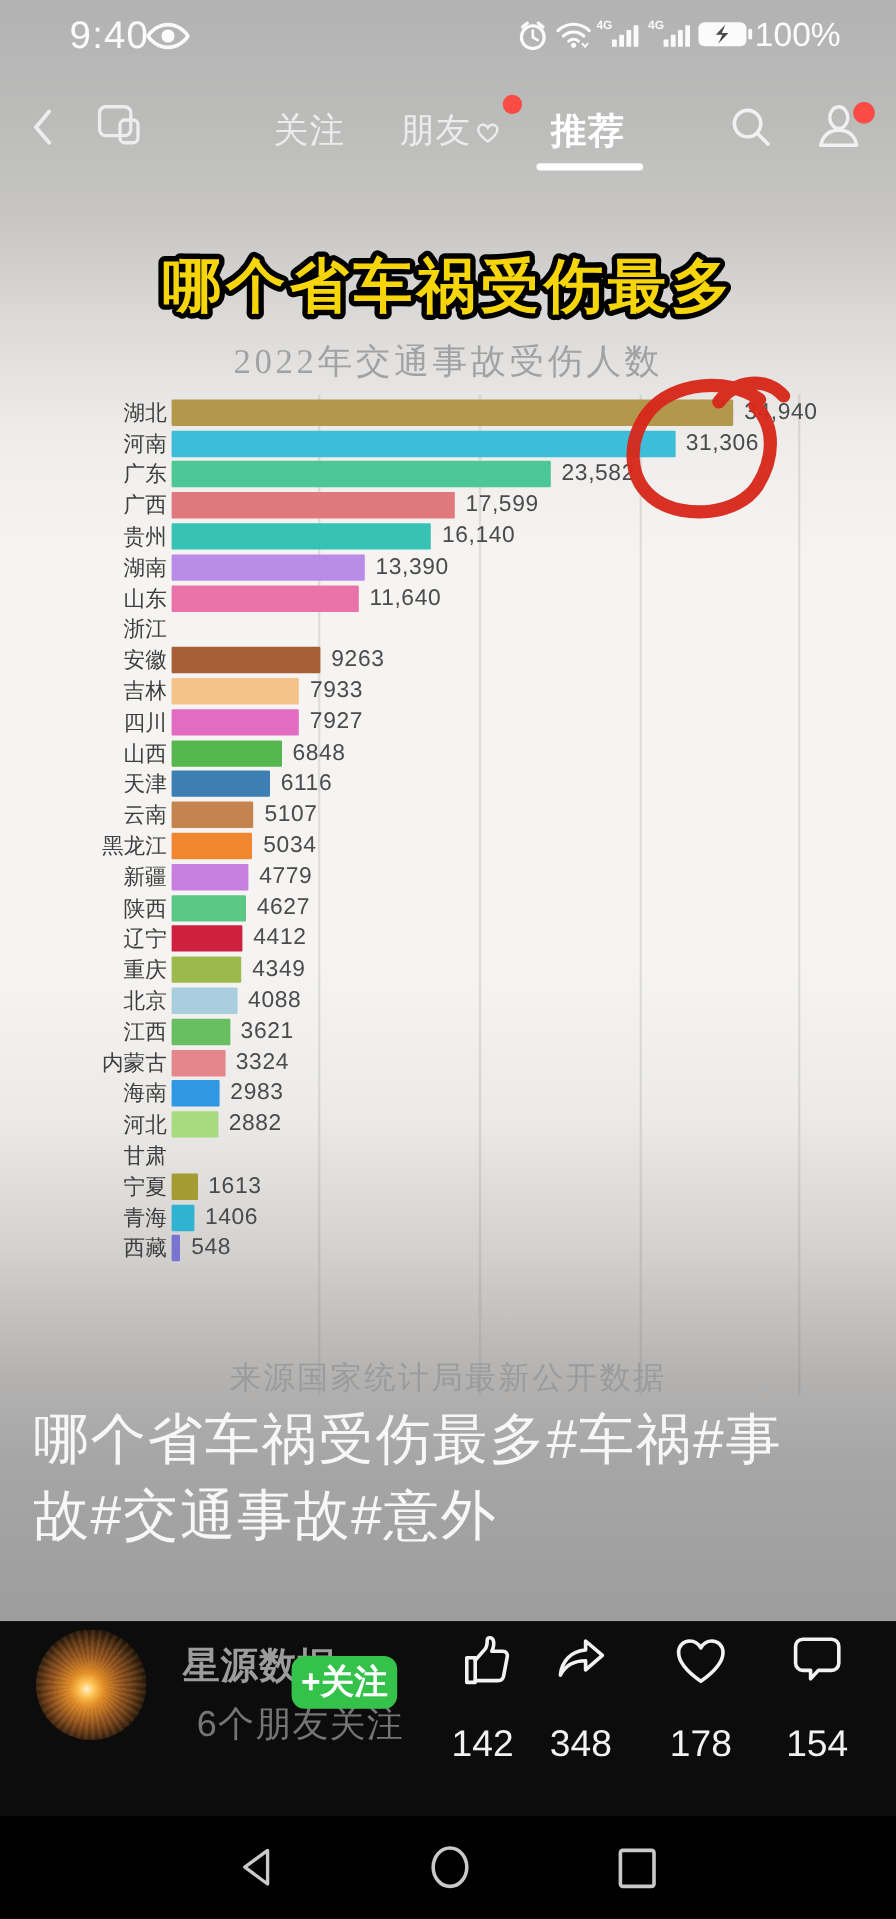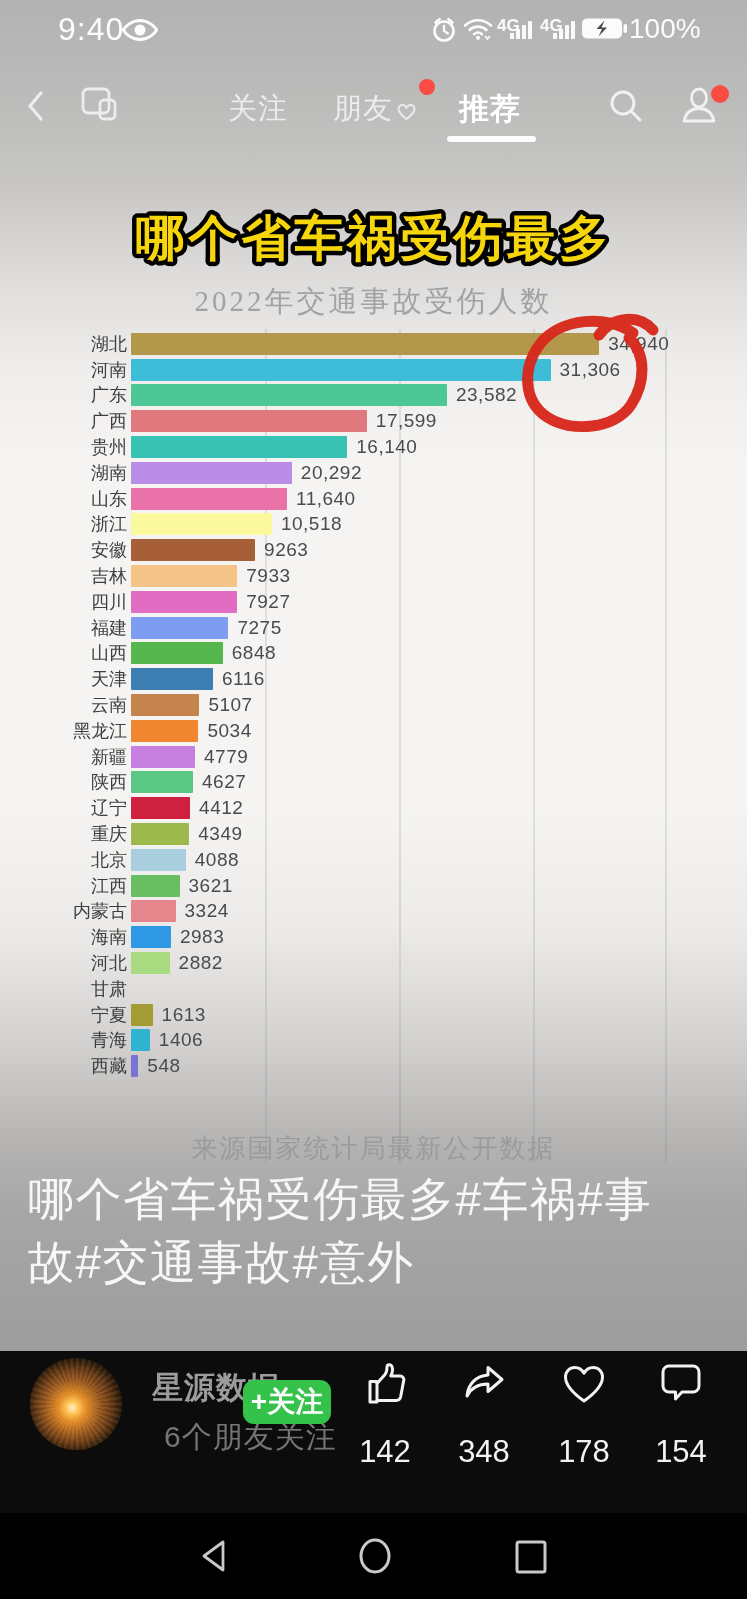--- a/index.html
+++ b/index.html
@@ -17,21 +17,21 @@
       #d3d2d0 77%, #b3b2b1 85%, #a7a6a6 90%, #9d9d9d 100%);
   }
   
   .status-bar{position:absolute;top:0;left:0;width:100%;height:60px;}
   .sb-time{position:absolute;left:58px;top:11px;font-size:32px;font-weight:500;color:#fcfcfc;letter-spacing:1px;}
   .sb-eye{position:absolute;left:122px;top:17px;}
   .sb-alarm{position:absolute;left:431px;top:16px;}
   .sb-wifi{position:absolute;left:463px;top:17px;}
   .sig{position:absolute;top:16px;width:38px;height:26px;}
   .sig-1{left:497px;} .sig-2{left:540px;}
-  .sig-4g{position:absolute;left:0;top:0;font-size:17px;font-weight:700;color:#fafafa;}
+  .sig-4g{position:absolute;left:0;top:0;font-size:10px;font-weight:700;color:#fafafa;}
   .sig-bars{position:absolute;left:13px;bottom:3px;display:flex;align-items:flex-end;gap:2px;}
   .sig-bars i{display:block;width:4px;background:#fafafa;border-radius:0.5px;}
   .sb-batt{position:absolute;left:581px;top:16px;}
   .sb-pct{position:absolute;left:629px;top:13px;font-size:28px;color:#fcfcfc;}
   
   .nav{position:absolute;top:60px;left:0;width:100%;height:96px;}
   .nav-back{position:absolute;left:25px;top:30px;}
   .nav-multiwin{position:absolute;left:80px;top:26px;}
   .nav-tab{position:absolute;top:29px;font-size:29px;color:#ececec;letter-spacing:1px;display:inline-flex;align-items:center;}
   .tab-follow{left:228px;}
@@ -47,21 +47,21 @@
   
   .headline-wrap{position:absolute;top:201px;left:0;width:747px;text-align:center;}
   
   .chart-title{position:absolute;top:282px;left:0;width:747px;text-align:center;
     font-family:"Liberation Serif","DejaVu Serif",serif;
     font-size:29px;color:#a2a2a2;letter-spacing:3px;}
   .plot{position:absolute;top:331px;left:0;width:747px;}
   .grid-layer{position:absolute;left:131px;top:-2px;width:536px;height:834px;}
   .gridline{position:absolute;top:0;bottom:0;width:2px;background:rgba(110,110,110,0.16);}
   .rows{position:relative;}
-  .chart-row{display:flex;align-items:center;height:25.8px;padding-left:12px;}
+  .chart-row{display:flex;align-items:center;height:25.8px;padding-left:24px;}
   .bar-label{flex:none;width:115px;text-align:right;font-size:18px;color:#3e3e3e;line-height:1;}
   .bar-area{flex:none;width:536px;margin-left:4px;height:22px;display:flex;align-items:center;}
   .bar{height:22px;border-radius:1px;flex:none;}
   .bar-value{margin-left:9px;font-size:19px;color:#4b4b4b;white-space:nowrap;letter-spacing:0.5px;}
   .annotation-circle{position:absolute;left:505px;top:-29px;pointer-events:none;}
   .source-note{position:absolute;top:1131px;left:0;width:747px;text-align:center;
     font-family:"Liberation Serif","DejaVu Serif",serif;
     font-size:26px;color:#9b9b9b;letter-spacing:2px;}
   
   .caption{position:absolute;top:1168px;left:28px;width:660px;
@@ -71,21 +71,21 @@
   .avatar{position:absolute;left:30px;top:7px;width:92px;height:92px;border-radius:50%;
     background:
       repeating-conic-gradient(from 0deg, rgba(255,200,120,0.12) 0deg 4deg, rgba(0,0,0,0) 4deg 8deg),
       radial-gradient(circle at 46% 54%, #fff3d0 0%, #ffc353 9%, #e08a24 20%, #8a4d1c 42%, #35200e 70%, #150b04 100%);
     box-shadow:inset 0 0 14px rgba(0,0,0,0.6);}
   .user-name{position:absolute;left:152px;top:16px;font-size:31px;font-weight:700;color:#9c9c9c;letter-spacing:1px;}
   .friends-note{position:absolute;left:164px;top:66px;font-size:30px;color:#757575;letter-spacing:1px;}
   .follow-btn{position:absolute;left:243px;top:29px;width:88px;height:44px;border-radius:11px;background:#35c24a;
     display:flex;align-items:center;justify-content:center;font-size:28px;font-weight:700;color:#ffffff;border:none;}
   .action-col{position:absolute;top:9px;width:64px;text-align:center;}
-  .action-like{left:353px;} .action-share{left:452px;} .action-fav{left:552px;text-align:center;} .action-comment{left:649px;}
+  .action-like{left:364px;text-align:right;} .action-share{left:452px;} .action-fav{left:552px;text-align:center;} .action-comment{left:649px;}
   .action-count{display:block;margin-top:22px;font-size:31px;color:#f2f2f2;}
   
   .android-nav{position:absolute;top:1513px;left:0;width:747px;height:86px;background:#000;}
   .an-back{position:absolute;left:196px;top:25px;}
   .an-home{position:absolute;left:355px;top:22px;}
   .an-recent{position:absolute;left:514px;top:26px;}
 </style>
 </head>
 <body>
 
@@ -237,38 +237,34 @@
     <span class="bar-area">
       <span class="bar" style="width: 40.35%; background: rgb(56, 194, 180);"></span>
       <span class="bar-value">16,140</span>
     </span>
   </div>
 
   <div class="chart-row">
     <span class="bar-label">湖南</span>
     <span class="bar-area">
       <span class="bar" style="width: 30.0125%; background: rgb(185, 140, 232);"></span>
-      <span class="bar-value">20,292</span>
+      <span class="bar-value">13,390</span>
     </span>
   </div>
 
   <div class="chart-row">
     <span class="bar-label">山东</span>
     <span class="bar-area">
       <span class="bar" style="width: 29.1%; background: rgb(233, 114, 168);"></span>
       <span class="bar-value">11,640</span>
     </span>
   </div>
 
   <div class="chart-row">
     <span class="bar-label">浙江</span>
-    <span class="bar-area">
-      <span class="bar" style="width: 26.295%; background: rgb(251, 249, 158);"></span>
-      <span class="bar-value">10,518</span>
-    </span>
   </div>
 
   <div class="chart-row">
     <span class="bar-label">安徽</span>
     <span class="bar-area">
       <span class="bar" style="width: 23.1575%; background: rgb(167, 95, 56);"></span>
       <span class="bar-value">9263</span>
     </span>
   </div>
 
@@ -282,27 +278,20 @@
   </div>
 
   <div class="chart-row">
     <span class="bar-label">四川</span>
     <span class="bar-area">
       <span class="bar" style="width: 19.8175%; background: rgb(227, 108, 195);"></span>
       <span class="bar-value">7927</span>
     </span>
   </div>
 
-  <div class="chart-row">
-    <span class="bar-label">福建</span>
-    <span class="bar-area">
-      <span class="bar" style="width: 18.1875%; background: rgb(126, 156, 242);"></span>
-      <span class="bar-value">7275</span>
-    </span>
-  </div>
 
   <div class="chart-row">
     <span class="bar-label">山西</span>
     <span class="bar-area">
       <span class="bar" style="width: 17.12%; background: rgb(86, 183, 79);"></span>
       <span class="bar-value">6848</span>
     </span>
   </div>
 
   <div class="chart-row">

